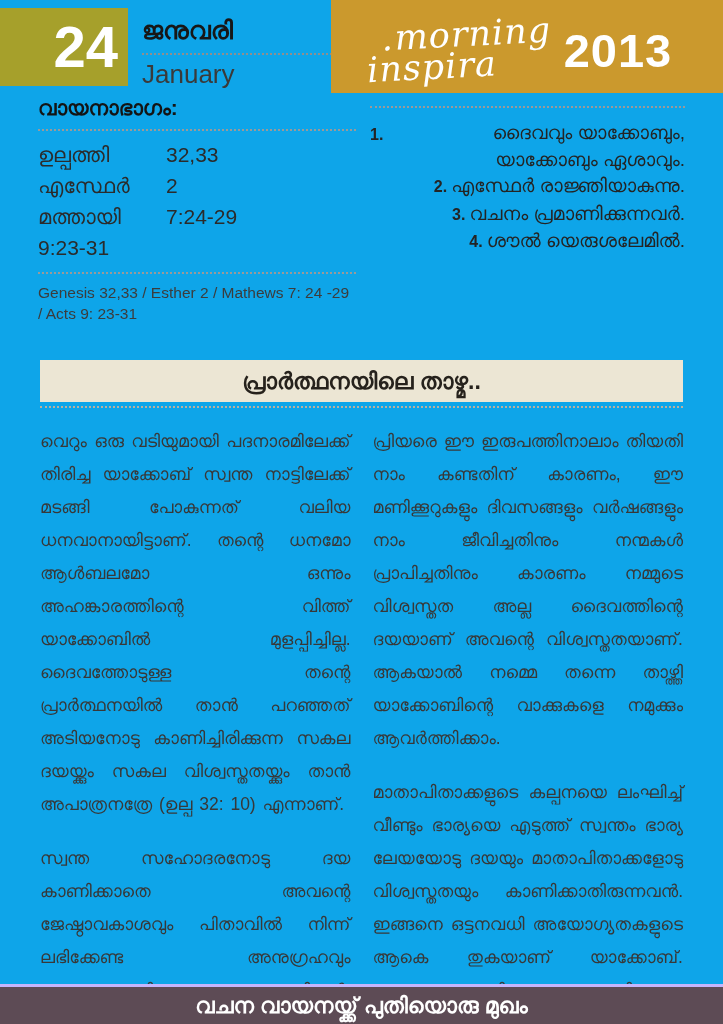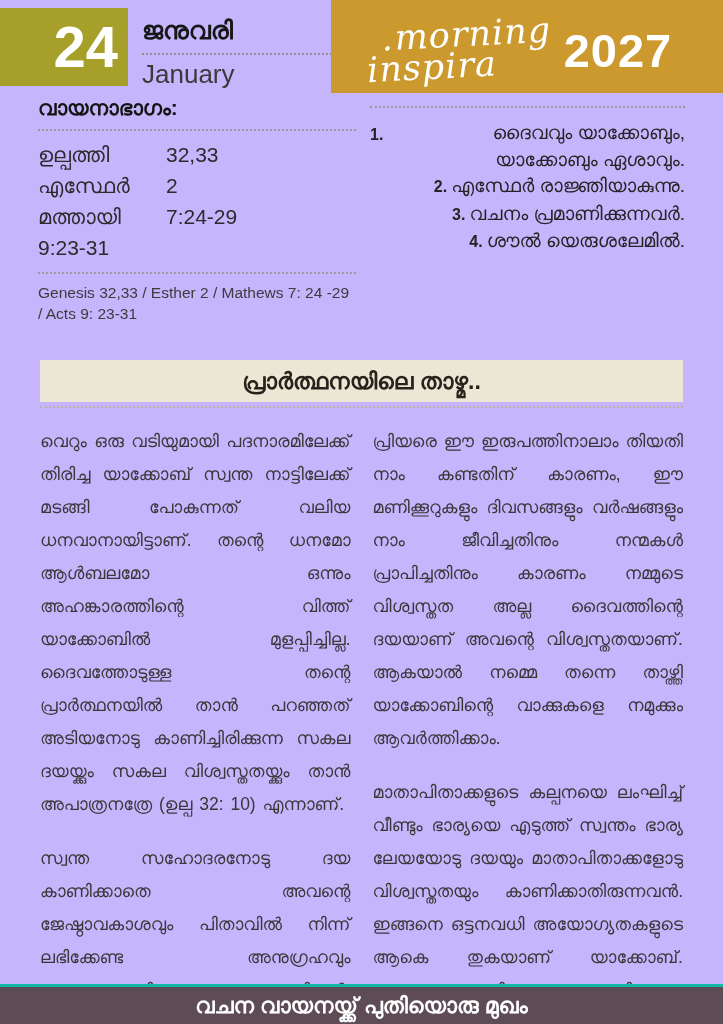--- a/index.html
+++ b/index.html
@@ -5,21 +5,21 @@
   :root{
     --day-block:#a6a02b;
     --brand-block:#cb992d;
     --banner-bg:#ece6d4;
     --footer-bg:#5d4b55;
   }
   *{box-sizing:border-box; margin:0; padding:0;}
   html,body{background:#e8e8e8;}
   .page{
     position:relative; width:723px; height:1024px; margin:0 auto;
-    background:#c4b5fd; overflow:hidden;
+    background:#0ea5e9; overflow:hidden;
     font-family:"Liberation Sans", sans-serif; color:#2e2e2e;
   }
   
   .masthead{position:relative; height:96px;}
   .day-block{
     position:absolute; left:0; top:8px; width:128px; height:78px;
     background:var(--day-block); color:#fff;
     display:flex; align-items:center; justify-content:flex-end;
     padding-right:10px; font-size:58px; font-weight:700; line-height:1;
   }
@@ -70,21 +70,21 @@
        color:#383838; word-spacing:2px;}
   .col p{margin:0 0 21px;}
   .closing{
     font-family:"DejaVu Serif", serif; font-style:italic;
     font-size:20px; color:#3a3a3a; margin-top:42px; text-align:left;
     word-spacing:normal;
   }
   
   .footer{
     position:absolute; left:0; bottom:0; width:723px; height:40px;
-    background:var(--footer-bg); border-top:3px solid #14b8a6;
+    background:var(--footer-bg); border-top:3px solid #c4b5fd;
     display:flex; align-items:center; justify-content:center;
     color:#ffffff; font-size:22px; font-weight:700;
   }
 </style>
 </head>
 <body>
 
 <div class="page">
 
   <header class="masthead">
@@ -94,21 +94,21 @@
     <div class="month-block">
       <div class="month-ml">ജനുവരി</div>
       <div class="month-rule"></div>
       <div class="month-en">January</div>
     </div>
     <div class="brand-block">
       <div class="brand-script">
         <span class="brand-line1">morning</span>
         <span class="brand-line2">inspira</span>
       </div>
-      <div class="brand-year">2027</div>
+      <div class="brand-year">2013</div>
     </div>
   </header>
 
   <section class="info-row">
 
     <div class="reading">
       <div class="sec-title">വായനാഭാഗം:</div>
       <div class="rule"></div>
       <div class="reading-row">
         <span>ഉല്പത്തി</span>

